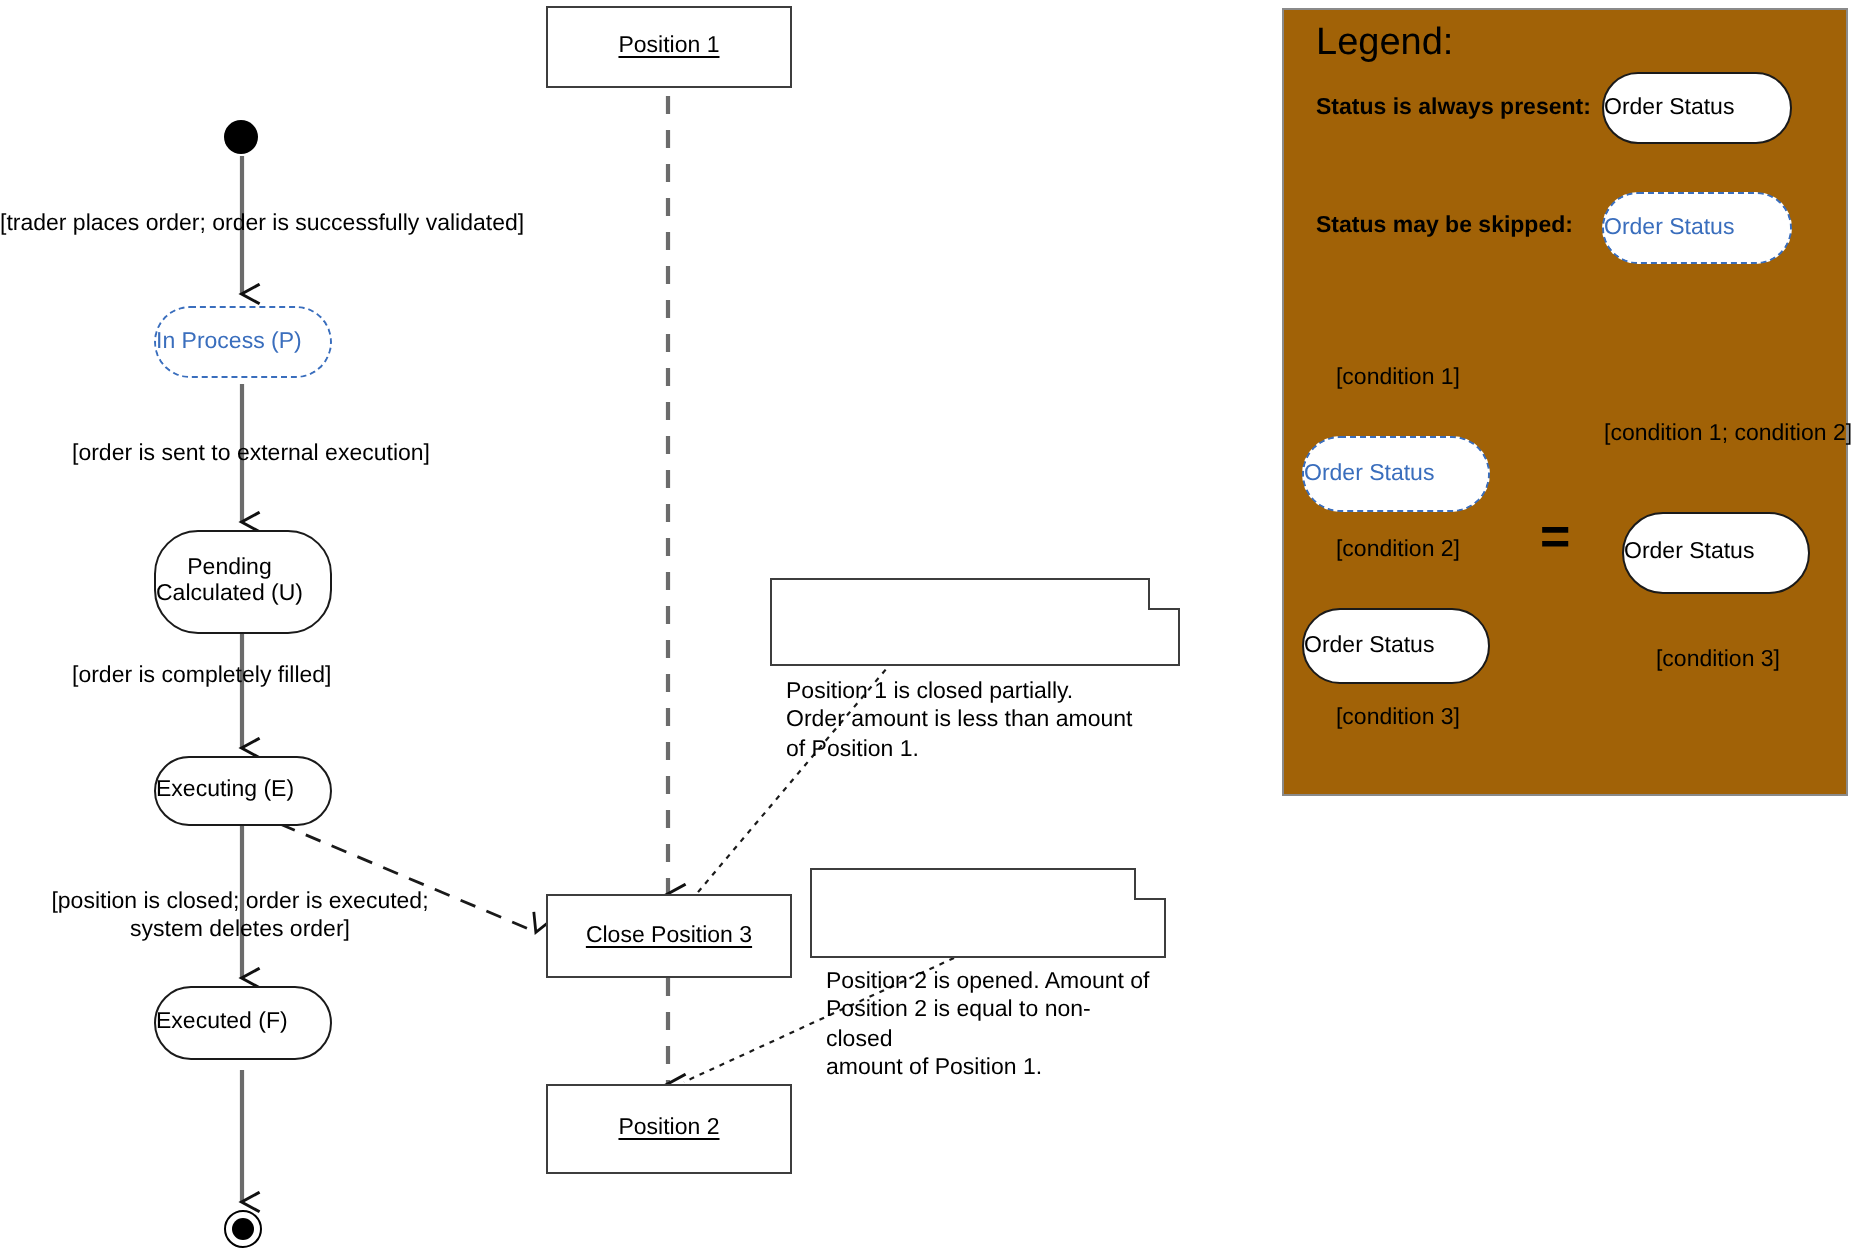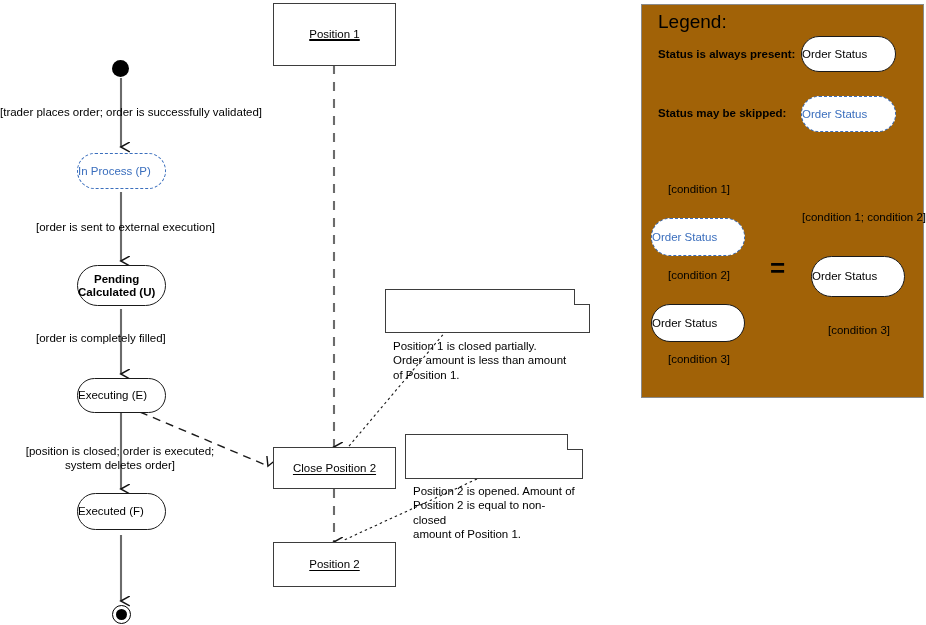--- a/index.html
+++ b/index.html
@@ -208,21 +208,21 @@
   <div class="initial" style="left:112px; top:60px;"></div>
 
   <div class="guard left" style="left:0px; top:105px;">[trader places order; order is successfully validated]</div>
 
   <div class="node state skipped" style="left:77px; top:153px; width:89px; height:36px;">
     <span>In Process (P)</span>
   </div>
 
   <div class="guard left" style="left:36px; top:220px;">[order is sent to external execution]</div>
 
-  <div class="node state" style="left:77px; top:265px; width:89px; height:41px;font-weight:bold;">
+  <div class="node state" style="left:77px; top:265px; width:89px; height:52px;">
     <span style="white-space:pre-line;">Pending
 Calculated (U)</span>
   </div>
 
   <div class="guard left" style="left:36px; top:331px;">[order is completely filled]</div>
 
   <div class="node state" style="left:77px; top:378px; width:89px; height:35px;">
     <span>Executing (E)</span>
   </div>
 
@@ -230,26 +230,26 @@
 system deletes order]</div>
 
   <div class="node state" style="left:77px; top:493px; width:89px; height:37px;">
     <span>Executed (F)</span>
   </div>
 
   <div class="final-outer" style="left:112px; top:605px;">
     <div class="final-inner" style="left:3px; top:3px;"></div>
   </div>
 
-  <div class="node objbox" style="left:273px; top:3px; width:123px; height:63px;text-decoration:underline;">
+  <div class="node objbox" style="left:273px; top:3px; width:123px; height:41px;">
     <span class="lbl">Position 1</span>
   </div>
 
   <div class="node objbox" style="left:273px; top:447px; width:123px; height:42px;">
-    <span class="lbl">Close Position 2</span>
+    <span class="lbl">Close Position 3</span>
   </div>
 
   <div class="node objbox" style="left:273px; top:542px; width:123px; height:45px;">
     <span class="lbl">Position 2</span>
   </div>
 
   <div class="note" style="left:385px; top:289px; width:205px; height:44px;">
     <span class="foldcut"></span>
     <span class="fold"></span>
     <span>Position 1 is closed partially.

